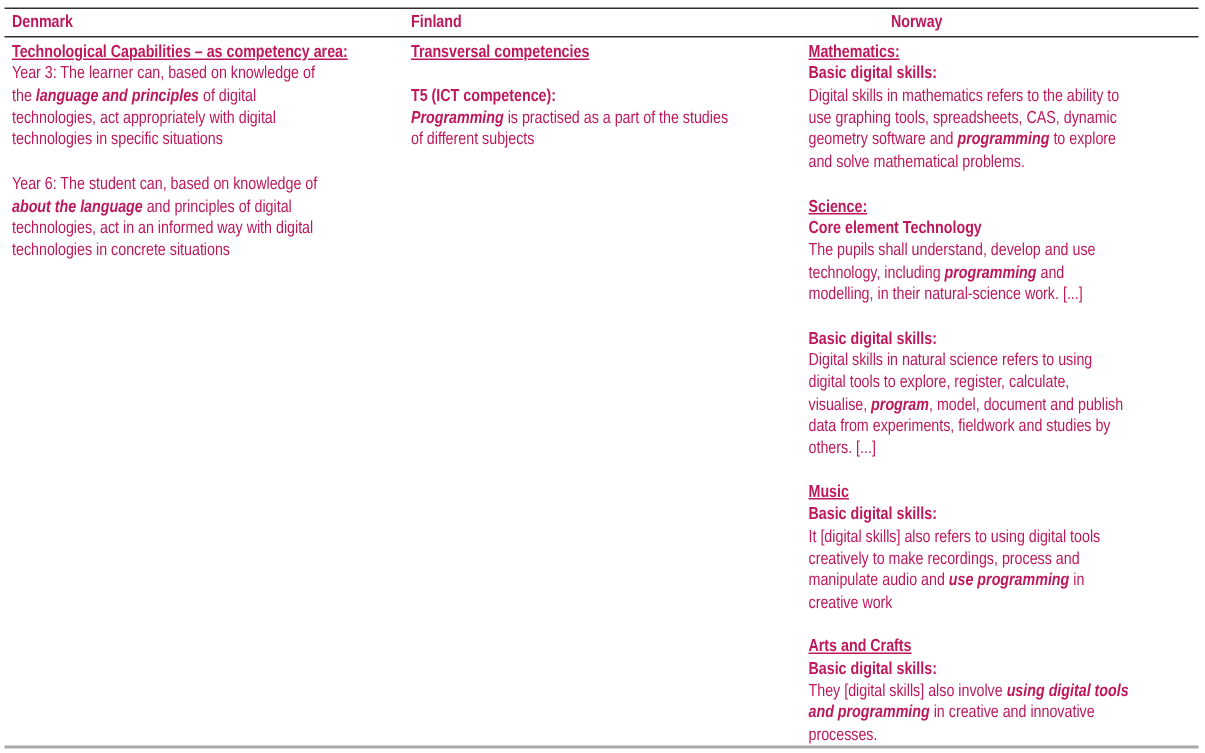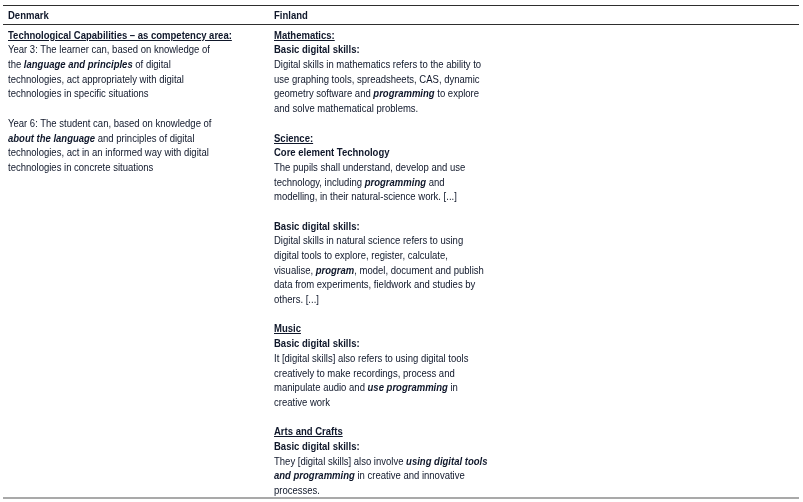--- a/index.html
+++ b/index.html
@@ -4,21 +4,21 @@
 <style>
   html, body {
     margin: 0; padding: 0;
     background: #ffffff;
   }
   .page {
     position: relative;
     width: 803px; height: 502px;
     background: #ffffff;
     font-family: "Liberation Sans", sans-serif;
-    color: #0f172a;
+    color: #be185d;
     overflow: hidden;
   }
   .table {
     position: absolute;
     left: 3px; top: 5px;
     width: 796px;
   }
   .header-row {
     display: flex;
     border-top: 1.5px solid #2e2e2e;
@@ -54,34 +54,44 @@
 <div class="page">
   <div class="table">
 
     <div class="header-row">
       <div class="c1 hcell">
         <div class="ln">Denmark</div>
       </div>
       <div class="c2 hcell">
         <div class="ln">Finland</div>
       </div>
+      <div class="c3 hcell">
+        <div class="ln">Norway</div>
+      </div>
     </div>
 
     <div class="body-row">
       <div class="c1">
           <div class="ln"><span class="h">Technological Capabilities – as competency area:</span></div>
           <div class="ln"><span class="n">Year 3: The learner can, based on knowledge of</span></div>
           <div class="ln"><span class="n">the </span><span class="bi">language and principles</span><span class="n"> of digital</span></div>
           <div class="ln"><span class="n">technologies, act appropriately with digital</span></div>
           <div class="ln"><span class="n">technologies in specific situations</span></div>
           <div class="ln"></div>
           <div class="ln"><span class="n">Year 6: The student can, based on knowledge of</span></div>
           <div class="ln"><span class="bi">about the language</span><span class="n"> and principles of digital</span></div>
           <div class="ln"><span class="n">technologies, act in an informed way with digital</span></div>
           <div class="ln"><span class="n">technologies in concrete situations</span></div>
+        </div>
+      <div class="c2">
+          <div class="ln"><span class="h">Transversal competencies</span></div>
+          <div class="ln"></div>
+          <div class="ln"><span class="b">T5 (ICT competence):</span></div>
+          <div class="ln"><span class="bi">Programming</span><span class="n"> is practised as a part of the studies</span></div>
+          <div class="ln"><span class="n">of different subjects</span></div>
         </div>
       <div class="c3">
           <div class="ln"><span class="h">Mathematics:</span></div>
           <div class="ln"><span class="b">Basic digital skills:</span></div>
           <div class="ln"><span class="n">Digital skills in mathematics refers to the ability to</span></div>
           <div class="ln"><span class="n">use graphing tools, spreadsheets, CAS, dynamic</span></div>
           <div class="ln"><span class="n">geometry software and </span><span class="bi">programming</span><span class="n"> to explore</span></div>
           <div class="ln"><span class="n">and solve mathematical problems.</span></div>
           <div class="ln"></div>
           <div class="ln"><span class="h">Science:</span></div>

